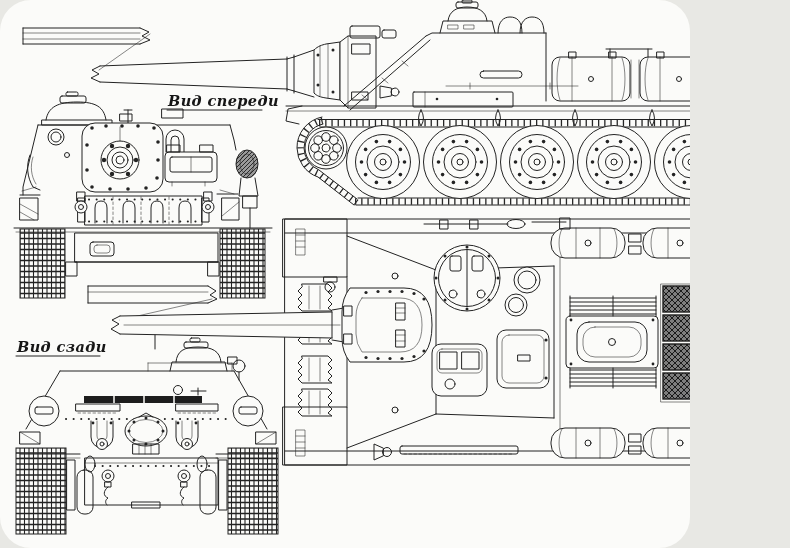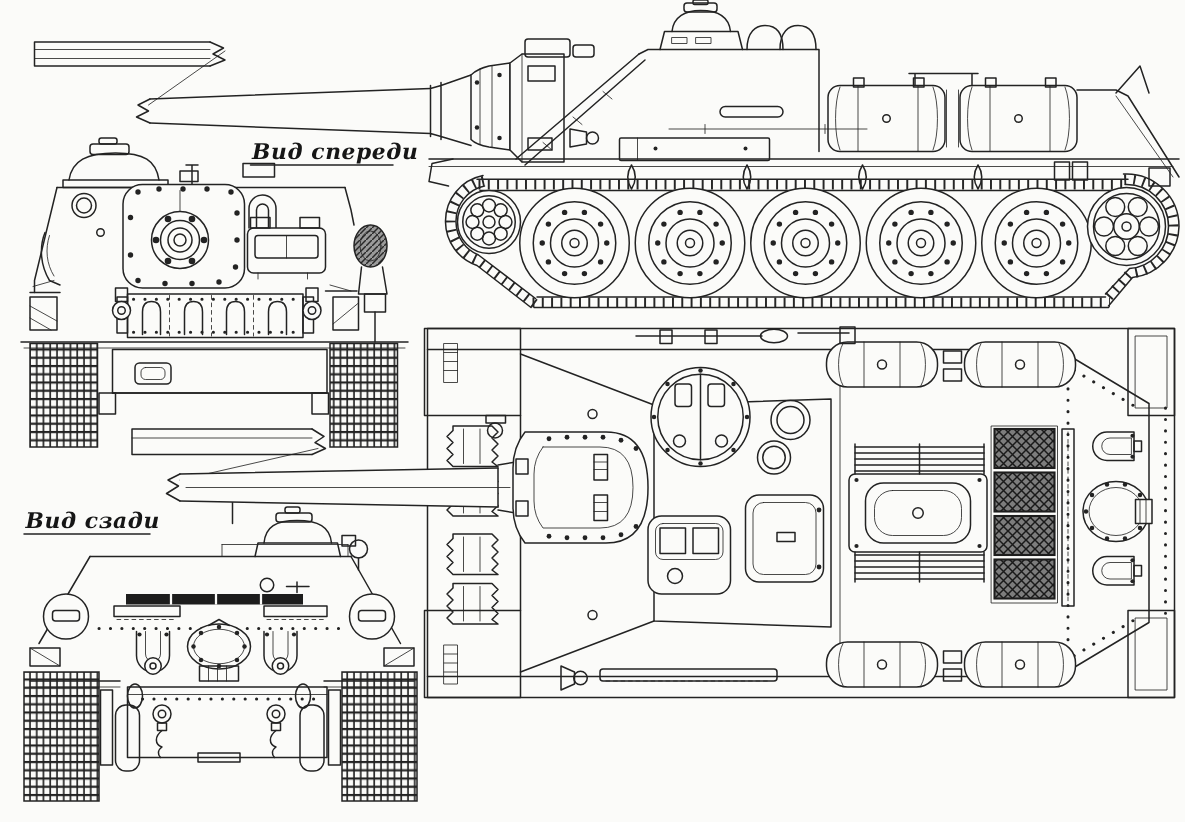--- a/index.html
+++ b/index.html
@@ -1,17 +1,17 @@
 <!DOCTYPE html>
 <html><head>
 <meta charset="utf-8">
 <style>
   html,body{margin:0;padding:0;background:#e8e8e4;}
-  .stage{position:relative;width:790px;height:548px;background:#fbfbf9;overflow:hidden;
-         font-family:"DejaVu Serif",serif;}
+  .stage{position:relative;width:690px;height:548px;background:#fbfbf9;overflow:hidden;
+         font-family:"DejaVu Serif",serif;border-radius:31px;}
   .stage svg{position:absolute;left:0;top:0;}
   .s{fill:none;stroke:#232323;stroke-width:1;stroke-linecap:round;stroke-linejoin:round;}
   .sf{fill:#fbfbf9;stroke:#232323;stroke-width:1;stroke-linejoin:round;}
   .thin{stroke-width:.55;}
   .blk{fill:#1d1d1d;stroke:none;}
   .dots{fill:none;stroke:#232323;stroke-width:2;stroke-dasharray:.1 7.5;stroke-linecap:round;}
   .ticks{fill:none;stroke:#262626;stroke-width:6.5;stroke-dasharray:1.3 4.9;}
   .dash{stroke-dasharray:2.5 2.5;}
   .lbl{font-style:italic;font-weight:700;font-size:14.5px;letter-spacing:.4px;fill:#161616;}
 </style>

